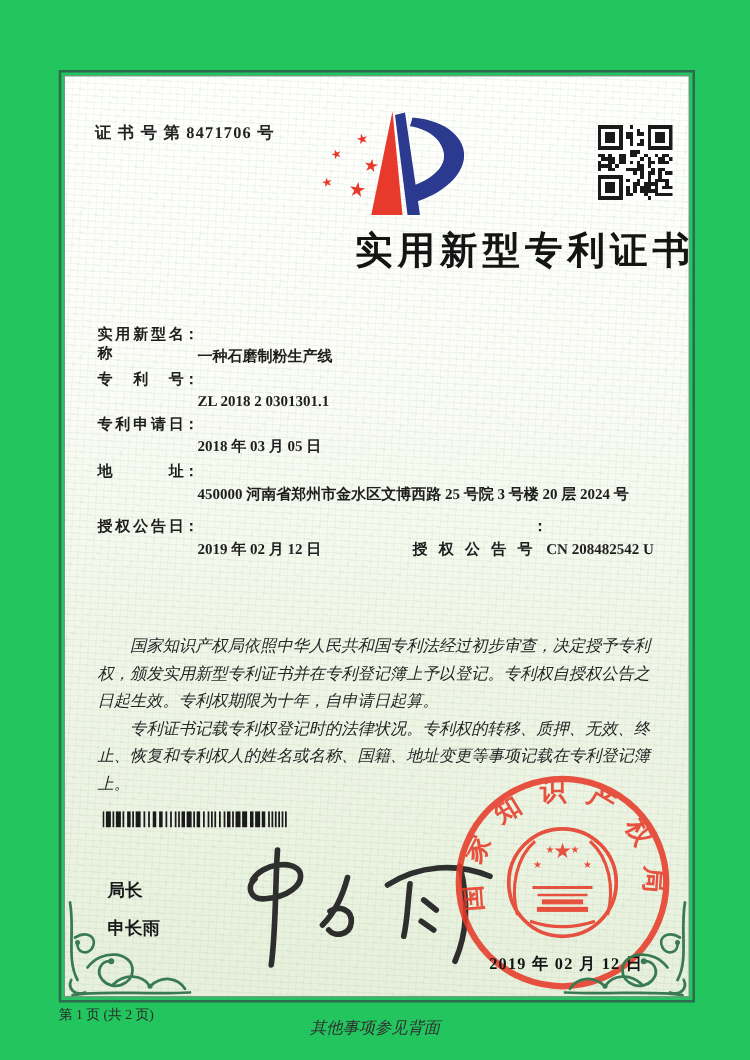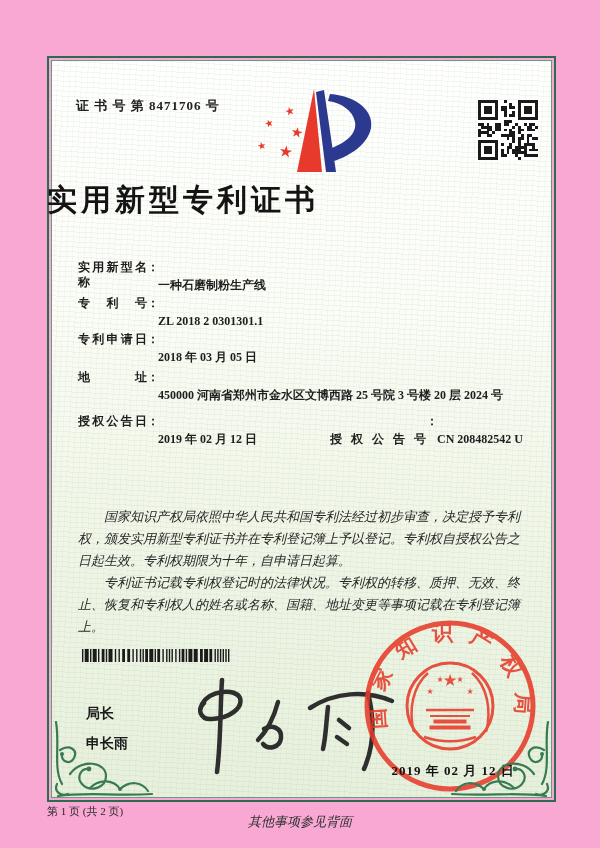--- a/index.html
+++ b/index.html
@@ -1,27 +1,27 @@
 <!DOCTYPE html>
 <html><head>
 <meta charset="utf-8">
 <style>
   html,body{margin:0;padding:0;background:#ffffff;}
-  .page{position:relative;width:600px;height:848px;background:#f9a8d4;overflow:hidden;
+  .page{position:relative;width:600px;height:848px;background:#22c55e;overflow:hidden;
         font-family:"Liberation Sans","DejaVu Sans",sans-serif;color:#1c1c1c;}
   .frame{position:absolute;left:47px;top:56px;width:509px;height:746px;
          border:2px solid #2d6b4e;box-sizing:border-box;}
   .frame-inner{position:absolute;inset:2px;border:1px solid #6a9a7f;
     background:
       repeating-linear-gradient(3deg, rgba(110,165,115,0.09) 0 1px, rgba(255,255,255,0) 1px 5px),
       repeating-linear-gradient(93deg, rgba(110,165,115,0.06) 0 1px, rgba(255,255,255,0) 1px 6px),
       linear-gradient(180deg,#fffffe 0%,#fcfdf8 30%,#f1f6e8 62%,#e7f0dc 100%);}
   .cert-no{position:absolute;left:76px;top:97px;font-size:13px;letter-spacing:1px;
            font-family:"Liberation Serif","DejaVu Serif",serif;font-weight:bold;color:#222;}
-  .title{position:absolute;left:47px;top:180px;width:509px;text-align:left;
+  .title{position:absolute;left:47px;top:180px;width:509px;text-align:right;
          font-family:"Liberation Serif","DejaVu Serif",serif;font-weight:bold;
          font-size:30px;letter-spacing:4px;color:#141414;}
   .logo{position:absolute;left:252px;top:86px;width:126px;height:90px;}
   .qr{position:absolute;left:478px;top:100px;width:60px;height:60px;}
   .fields{position:absolute;left:78px;top:260px;width:448px;
           font-family:"Liberation Serif","DejaVu Serif",serif;font-size:12px;font-weight:bold;color:#1e1e1e;}
   .frow{height:36px;line-height:15px;position:relative;}
   .frow.addr{height:46px;line-height:18px;}
   .frow.last{height:16px;}
   .flabel{display:inline-block;width:69px;text-align:justify;text-align-last:justify;vertical-align:top;}

